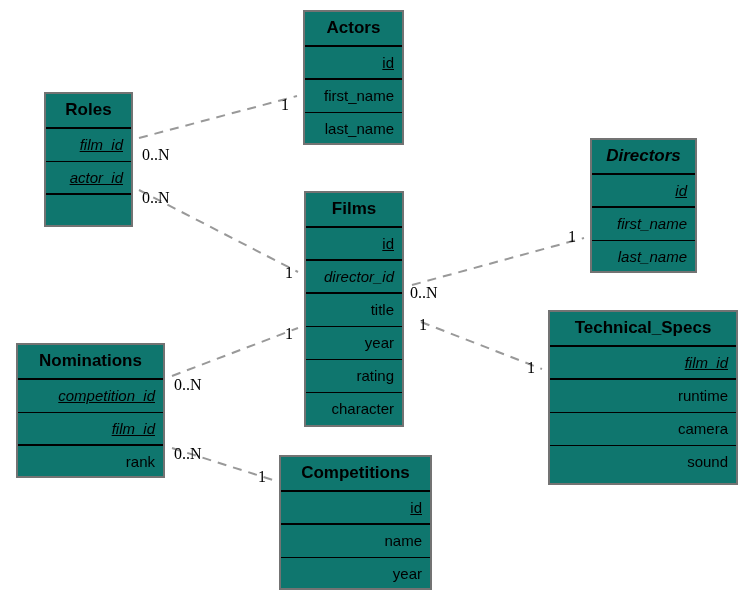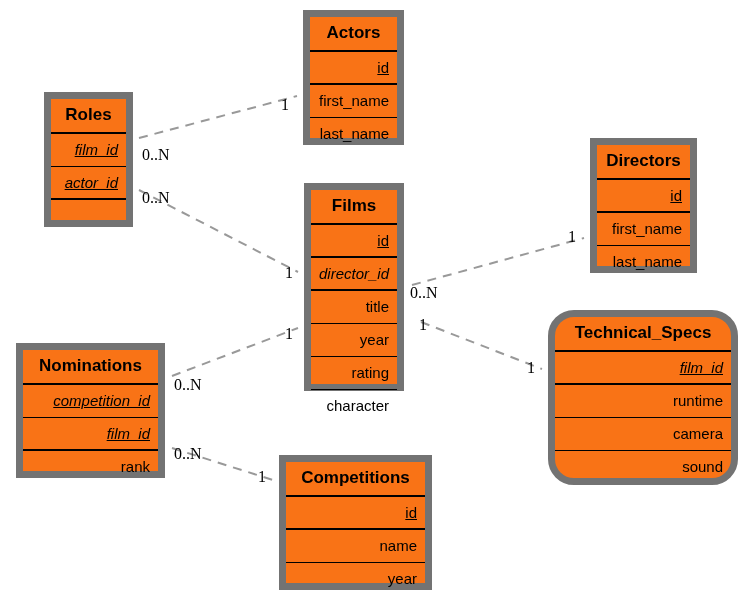--- a/index.html
+++ b/index.html
@@ -8,22 +8,22 @@
     background:#ffffff;
     font-family:"Liberation Sans", sans-serif;
     position:relative;
     overflow:hidden;
   }
   #diagram{position:absolute;left:0;top:0;width:755px;height:604px;}
   svg.links{position:absolute;left:0;top:0;width:755px;height:604px;pointer-events:none;}
 
   .entity{
     position:absolute;
-    background:#f97316;
-    border:7px solid #737373;
+    background:#0f766e;
+    border:2px solid #737373;
     box-sizing:border-box;
     z-index:2;
   }
   .entity-title{
     box-sizing:border-box;
     height:35px;
     line-height:31px;
     text-align:center;
     font-weight:bold;
     font-size:17px;
@@ -75,36 +75,36 @@
         <div class="entity-title">Actors</div>
         <div class="attr sep-strong"><span class="pk">id</span></div>
         <div class="attr"><span class="">first_name</span></div>
         <div class="attr"><span class="">last_name</span></div>
       </div>
       <div class="entity" style="left: 44px; top: 92px; width: 89px; height: 135px;">
         <div class="entity-title">Roles</div>
         <div class="attr"><span class="pkfk">film_id</span></div>
         <div class="attr sep-strong"><span class="pkfk">actor_id</span></div>
       </div>
-      <div class="entity" style="left: 304px; top: 183px; width: 100px; height: 208px;">
+      <div class="entity" style="left: 304px; top: 191px; width: 100px; height: 236px;">
         <div class="entity-title">Films</div>
         <div class="attr sep-strong"><span class="pk">id</span></div>
         <div class="attr sep-strong"><span class="fk">director_id</span></div>
         <div class="attr"><span class="">title</span></div>
         <div class="attr"><span class="">year</span></div>
         <div class="attr"><span class="">rating</span></div>
         <div class="attr"><span class="">character</span></div>
       </div>
-      <div class="entity" style="left: 590px; top: 138px; width: 107px; height: 135px;">
+      <div class="entity" style="left: 590px; top: 138px; width: 107px; height: 135px; font-style: italic;">
         <div class="entity-title">Directors</div>
         <div class="attr sep-strong"><span class="pk">id</span></div>
         <div class="attr"><span class="">first_name</span></div>
         <div class="attr"><span class="">last_name</span></div>
       </div>
-      <div class="entity" style="left: 548px; top: 310px; width: 190px; height: 175px; border-radius: 26px;">
+      <div class="entity" style="left: 548px; top: 310px; width: 190px; height: 175px;">
         <div class="entity-title">Technical_Specs</div>
         <div class="attr sep-strong"><span class="pkfk">film_id</span></div>
         <div class="attr"><span class="">runtime</span></div>
         <div class="attr"><span class="">camera</span></div>
         <div class="attr"><span class="">sound</span></div>
       </div>
       <div class="entity" style="left: 16px; top: 343px; width: 149px; height: 135px;">
         <div class="entity-title">Nominations</div>
         <div class="attr"><span class="pkfk">competition_id</span></div>
         <div class="attr sep-strong"><span class="pkfk">film_id</span></div>

